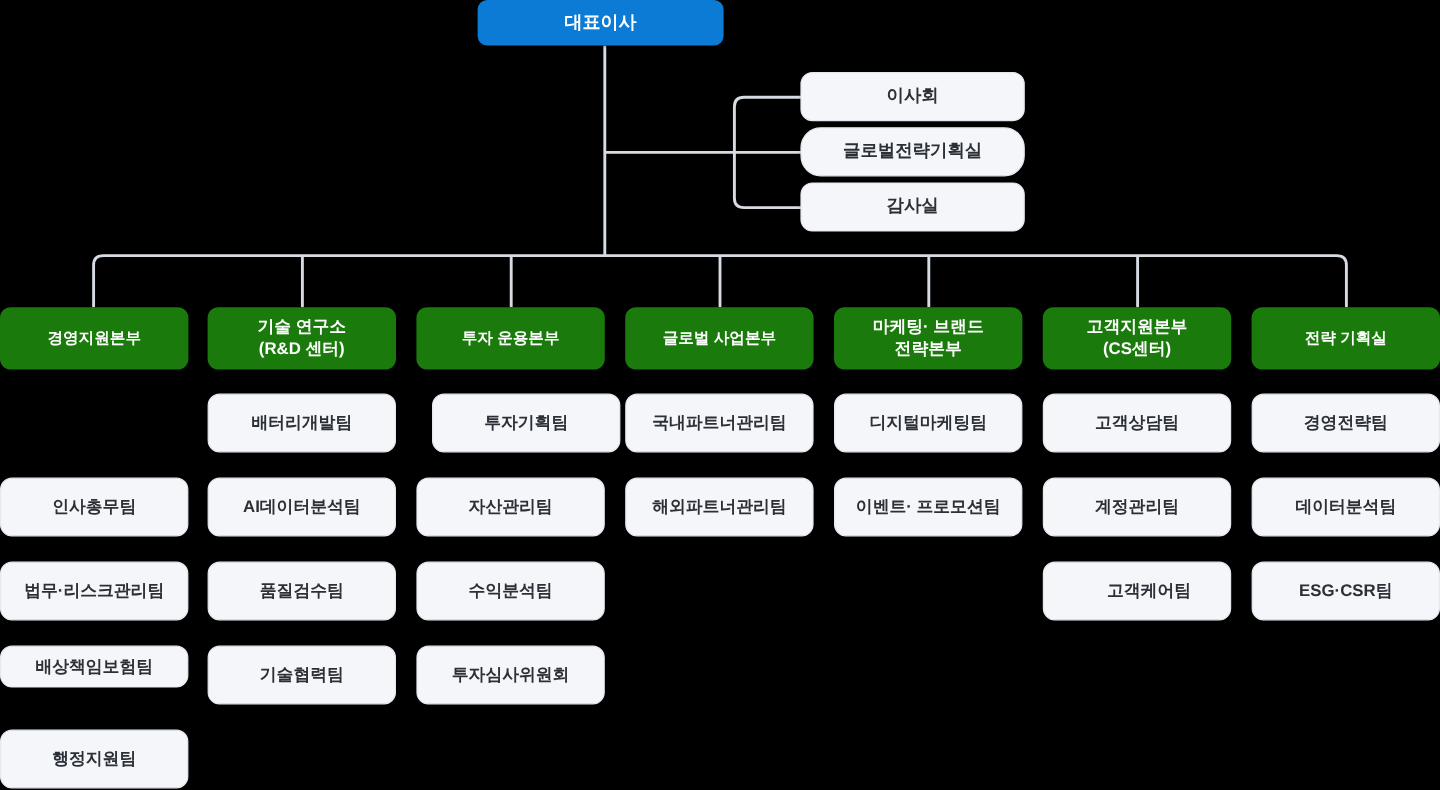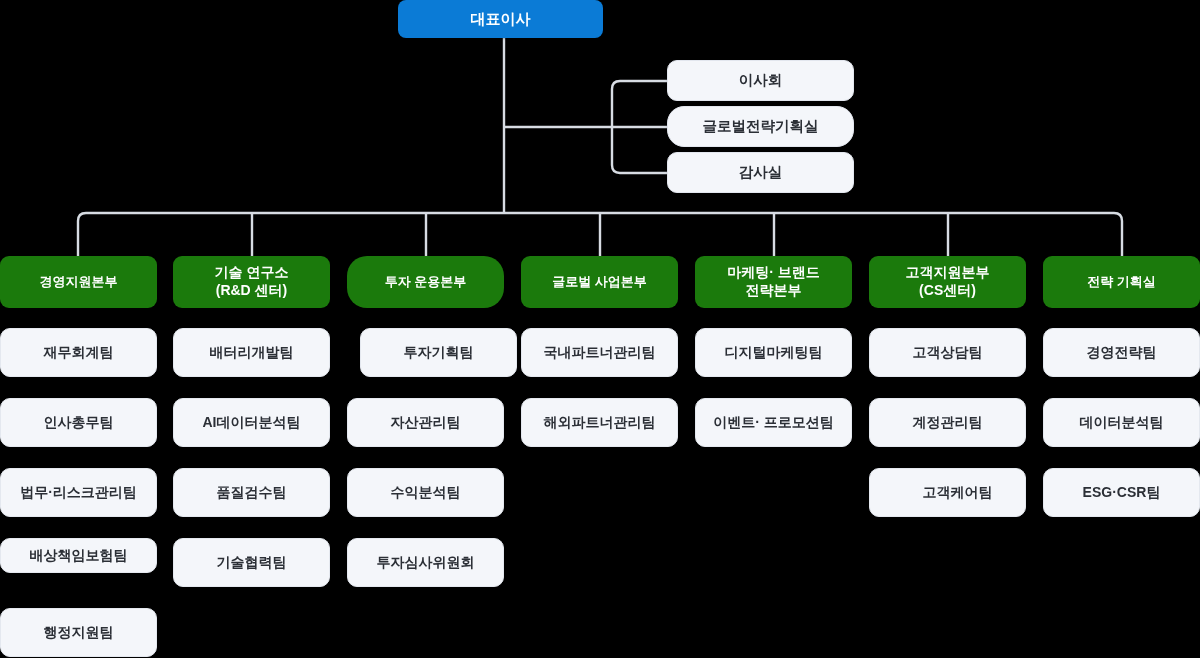--- a/index.html
+++ b/index.html
@@ -123,34 +123,33 @@
 
   <div class="node node-root" style="left:398px; top:0px; width:205px; height:38px;">대표이사</div>
 
   <div class="node node-staff" style="left:667px; top:60px; width:187px; height:41px;">이사회</div>
 
   <div class="node node-staff" style="left:667px; top:106px; width:187px; height:41px;border-radius:17px;">글로벌전략기획실</div>
 
   <div class="node node-staff" style="left:667px; top:152px; width:187px; height:41px;">감사실</div>
 
   <div class="node node-division" style="left:0px; top:256px; width:157px; height:52px;">경영지원본부</div>
-  <div class="node node-team" style="left:0px; top:328px; width:157px; height:49px;">재무회계팀</div>
   <div class="node node-team" style="left:0px; top:398px; width:157px; height:49px;">인사총무팀</div>
   <div class="node node-team" style="left:0px; top:468px; width:157px; height:49px;">법무·리스크관리팀</div>
   <div class="node node-team" style="left:0px; top:538px; width:157px; height:35px;">배상책임보험팀</div>
   <div class="node node-team" style="left:0px; top:608px; width:157px; height:49px;">행정지원팀</div>
 
   <div class="node node-division two-line" style="left:173px; top:256px; width:157px; height:52px;">기술 연구소
 (R&amp;D 센터)</div>
   <div class="node node-team" style="left:173px; top:328px; width:157px; height:49px;">배터리개발팀</div>
   <div class="node node-team" style="left:173px; top:398px; width:157px; height:49px;">AI데이터분석팀</div>
   <div class="node node-team" style="left:173px; top:468px; width:157px; height:49px;">품질검수팀</div>
   <div class="node node-team" style="left:173px; top:538px; width:157px; height:49px;">기술협력팀</div>
 
-  <div class="node node-division" style="left:347px; top:256px; width:157px; height:52px;border-radius:20px;">투자 운용본부</div>
+  <div class="node node-division" style="left:347px; top:256px; width:157px; height:52px;">투자 운용본부</div>
   <div class="node node-team" style="left:360px; top:328px; width:157px; height:49px;">투자기획팀</div>
   <div class="node node-team" style="left:347px; top:398px; width:157px; height:49px;">자산관리팀</div>
   <div class="node node-team" style="left:347px; top:468px; width:157px; height:49px;">수익분석팀</div>
   <div class="node node-team" style="left:347px; top:538px; width:157px; height:49px;">투자심사위원회</div>
 
   <div class="node node-division" style="left:521px; top:256px; width:157px; height:52px;">글로벌 사업본부</div>
   <div class="node node-team" style="left:521px; top:328px; width:157px; height:49px;">국내파트너관리팀</div>
   <div class="node node-team" style="left:521px; top:398px; width:157px; height:49px;">해외파트너관리팀</div>
 
   <div class="node node-division two-line" style="left:695px; top:256px; width:157px; height:52px;">마케팅· 브랜드

